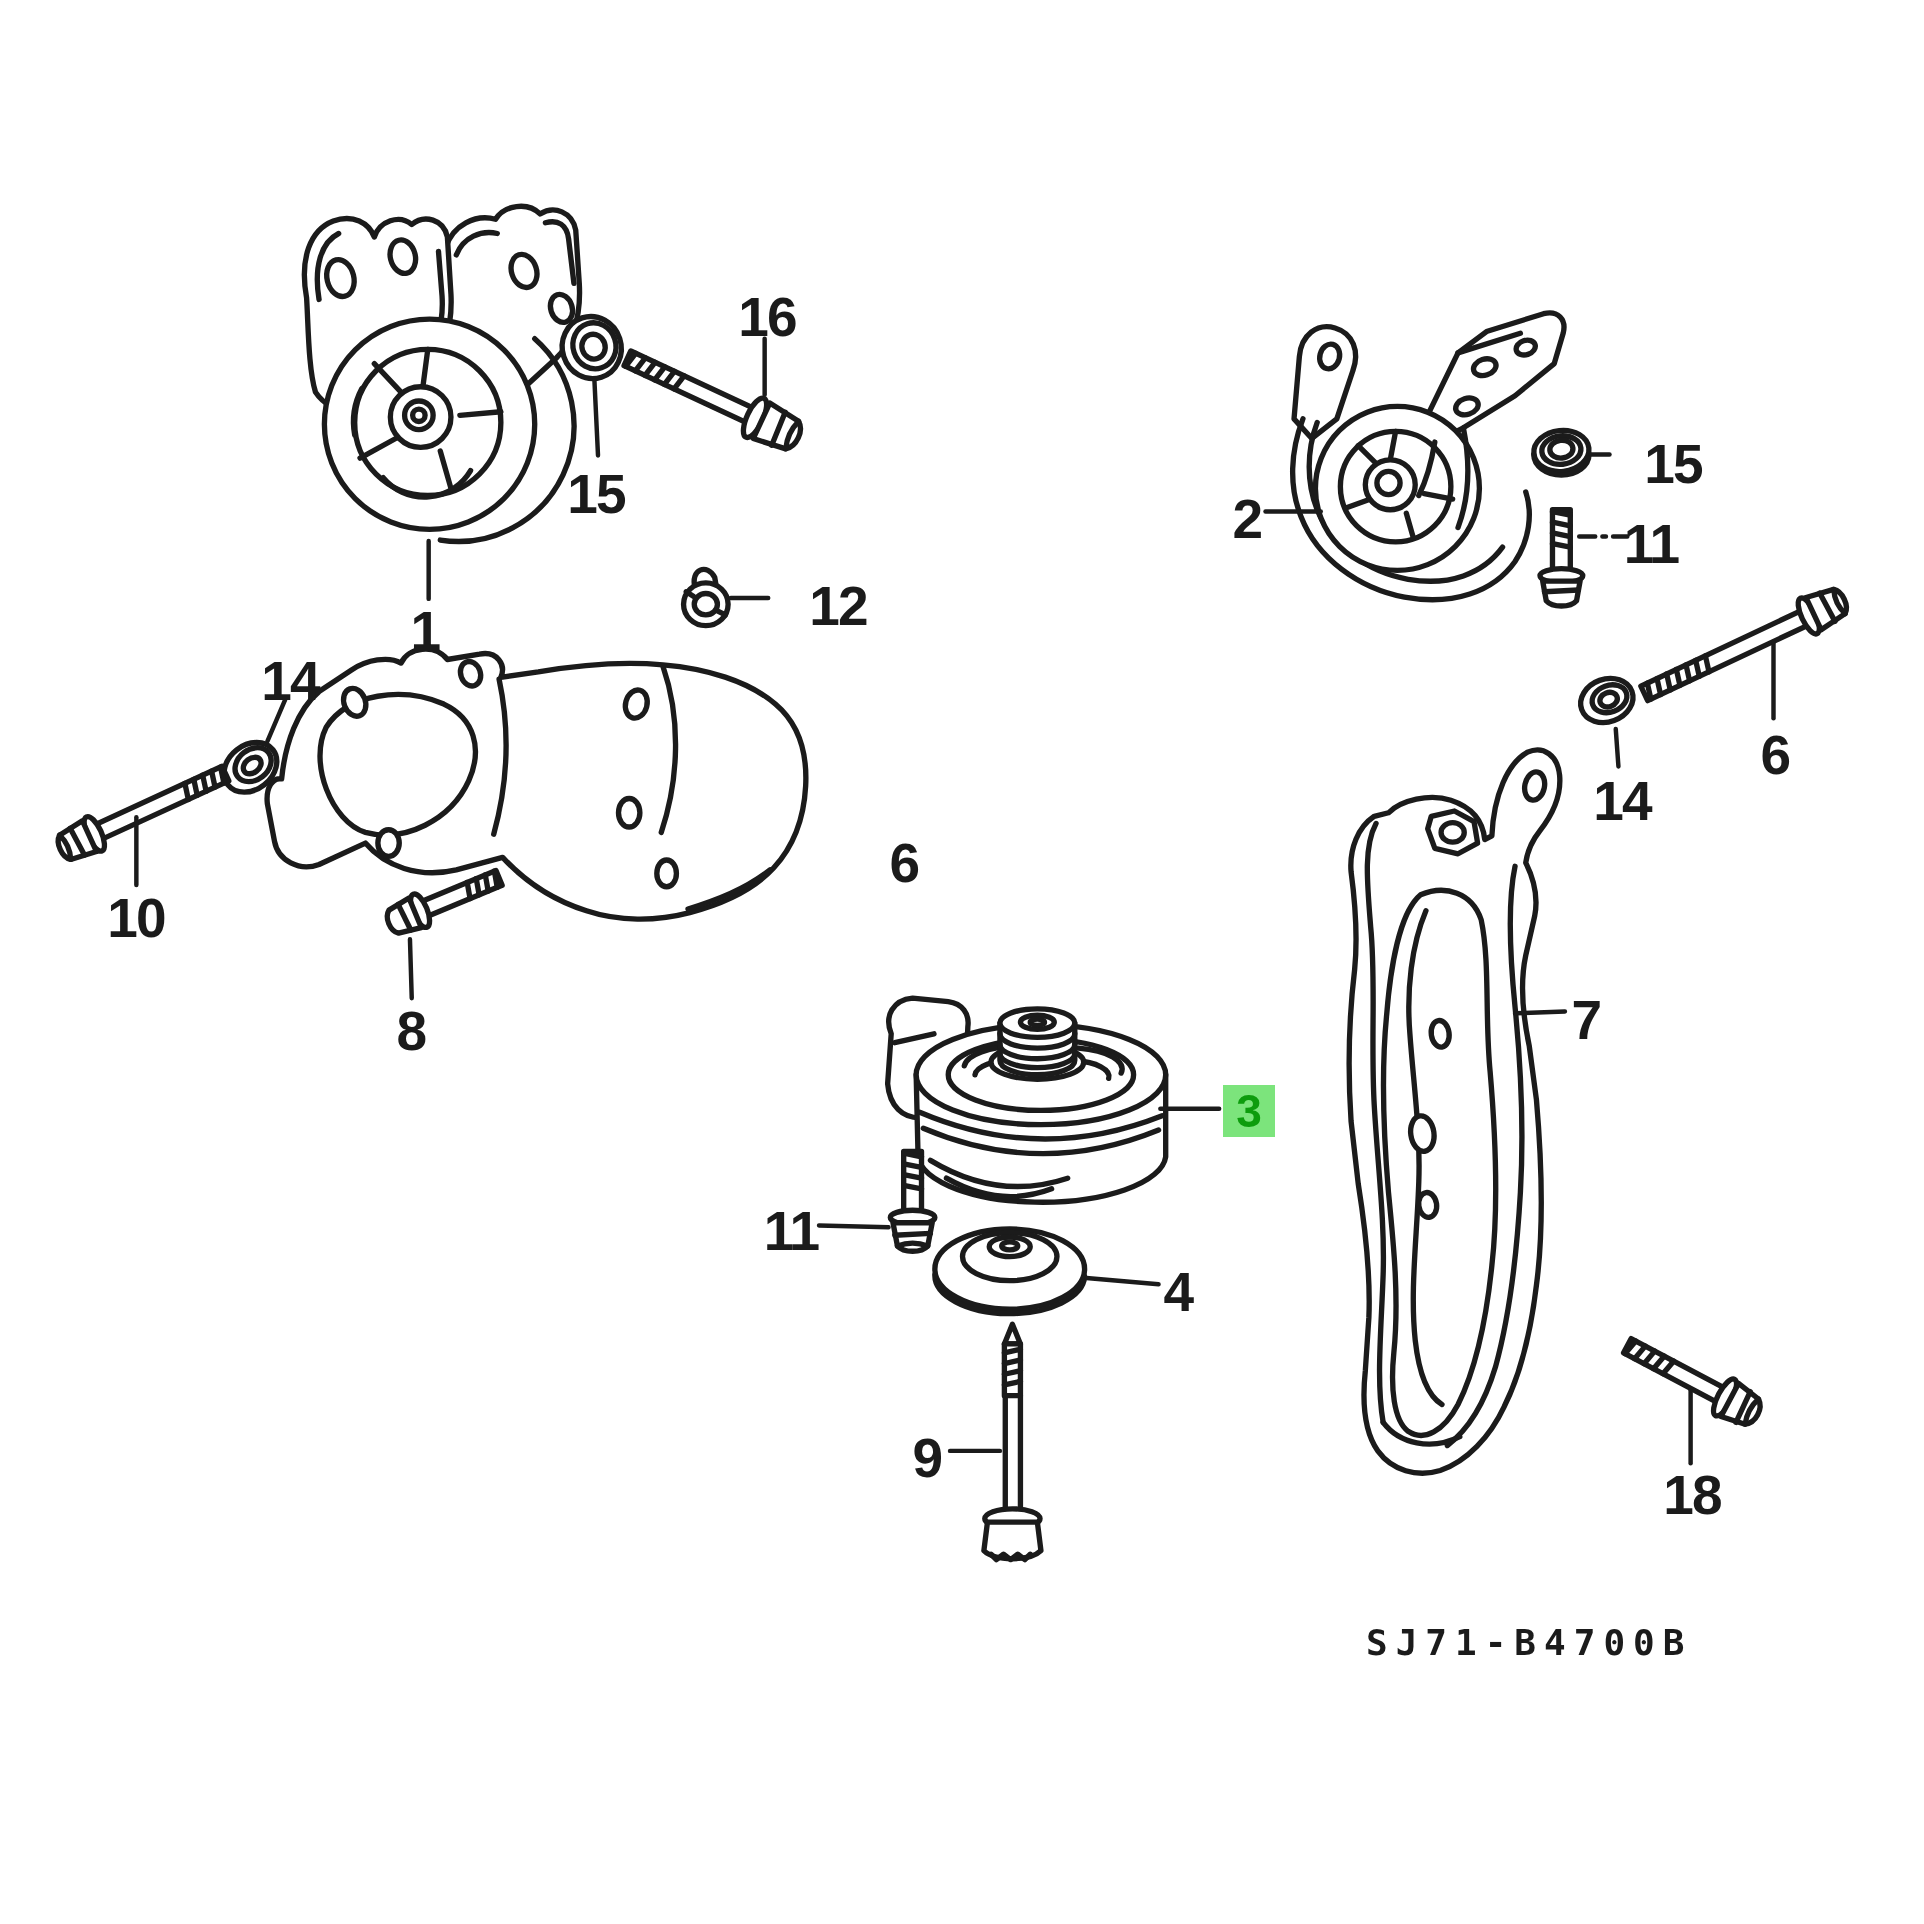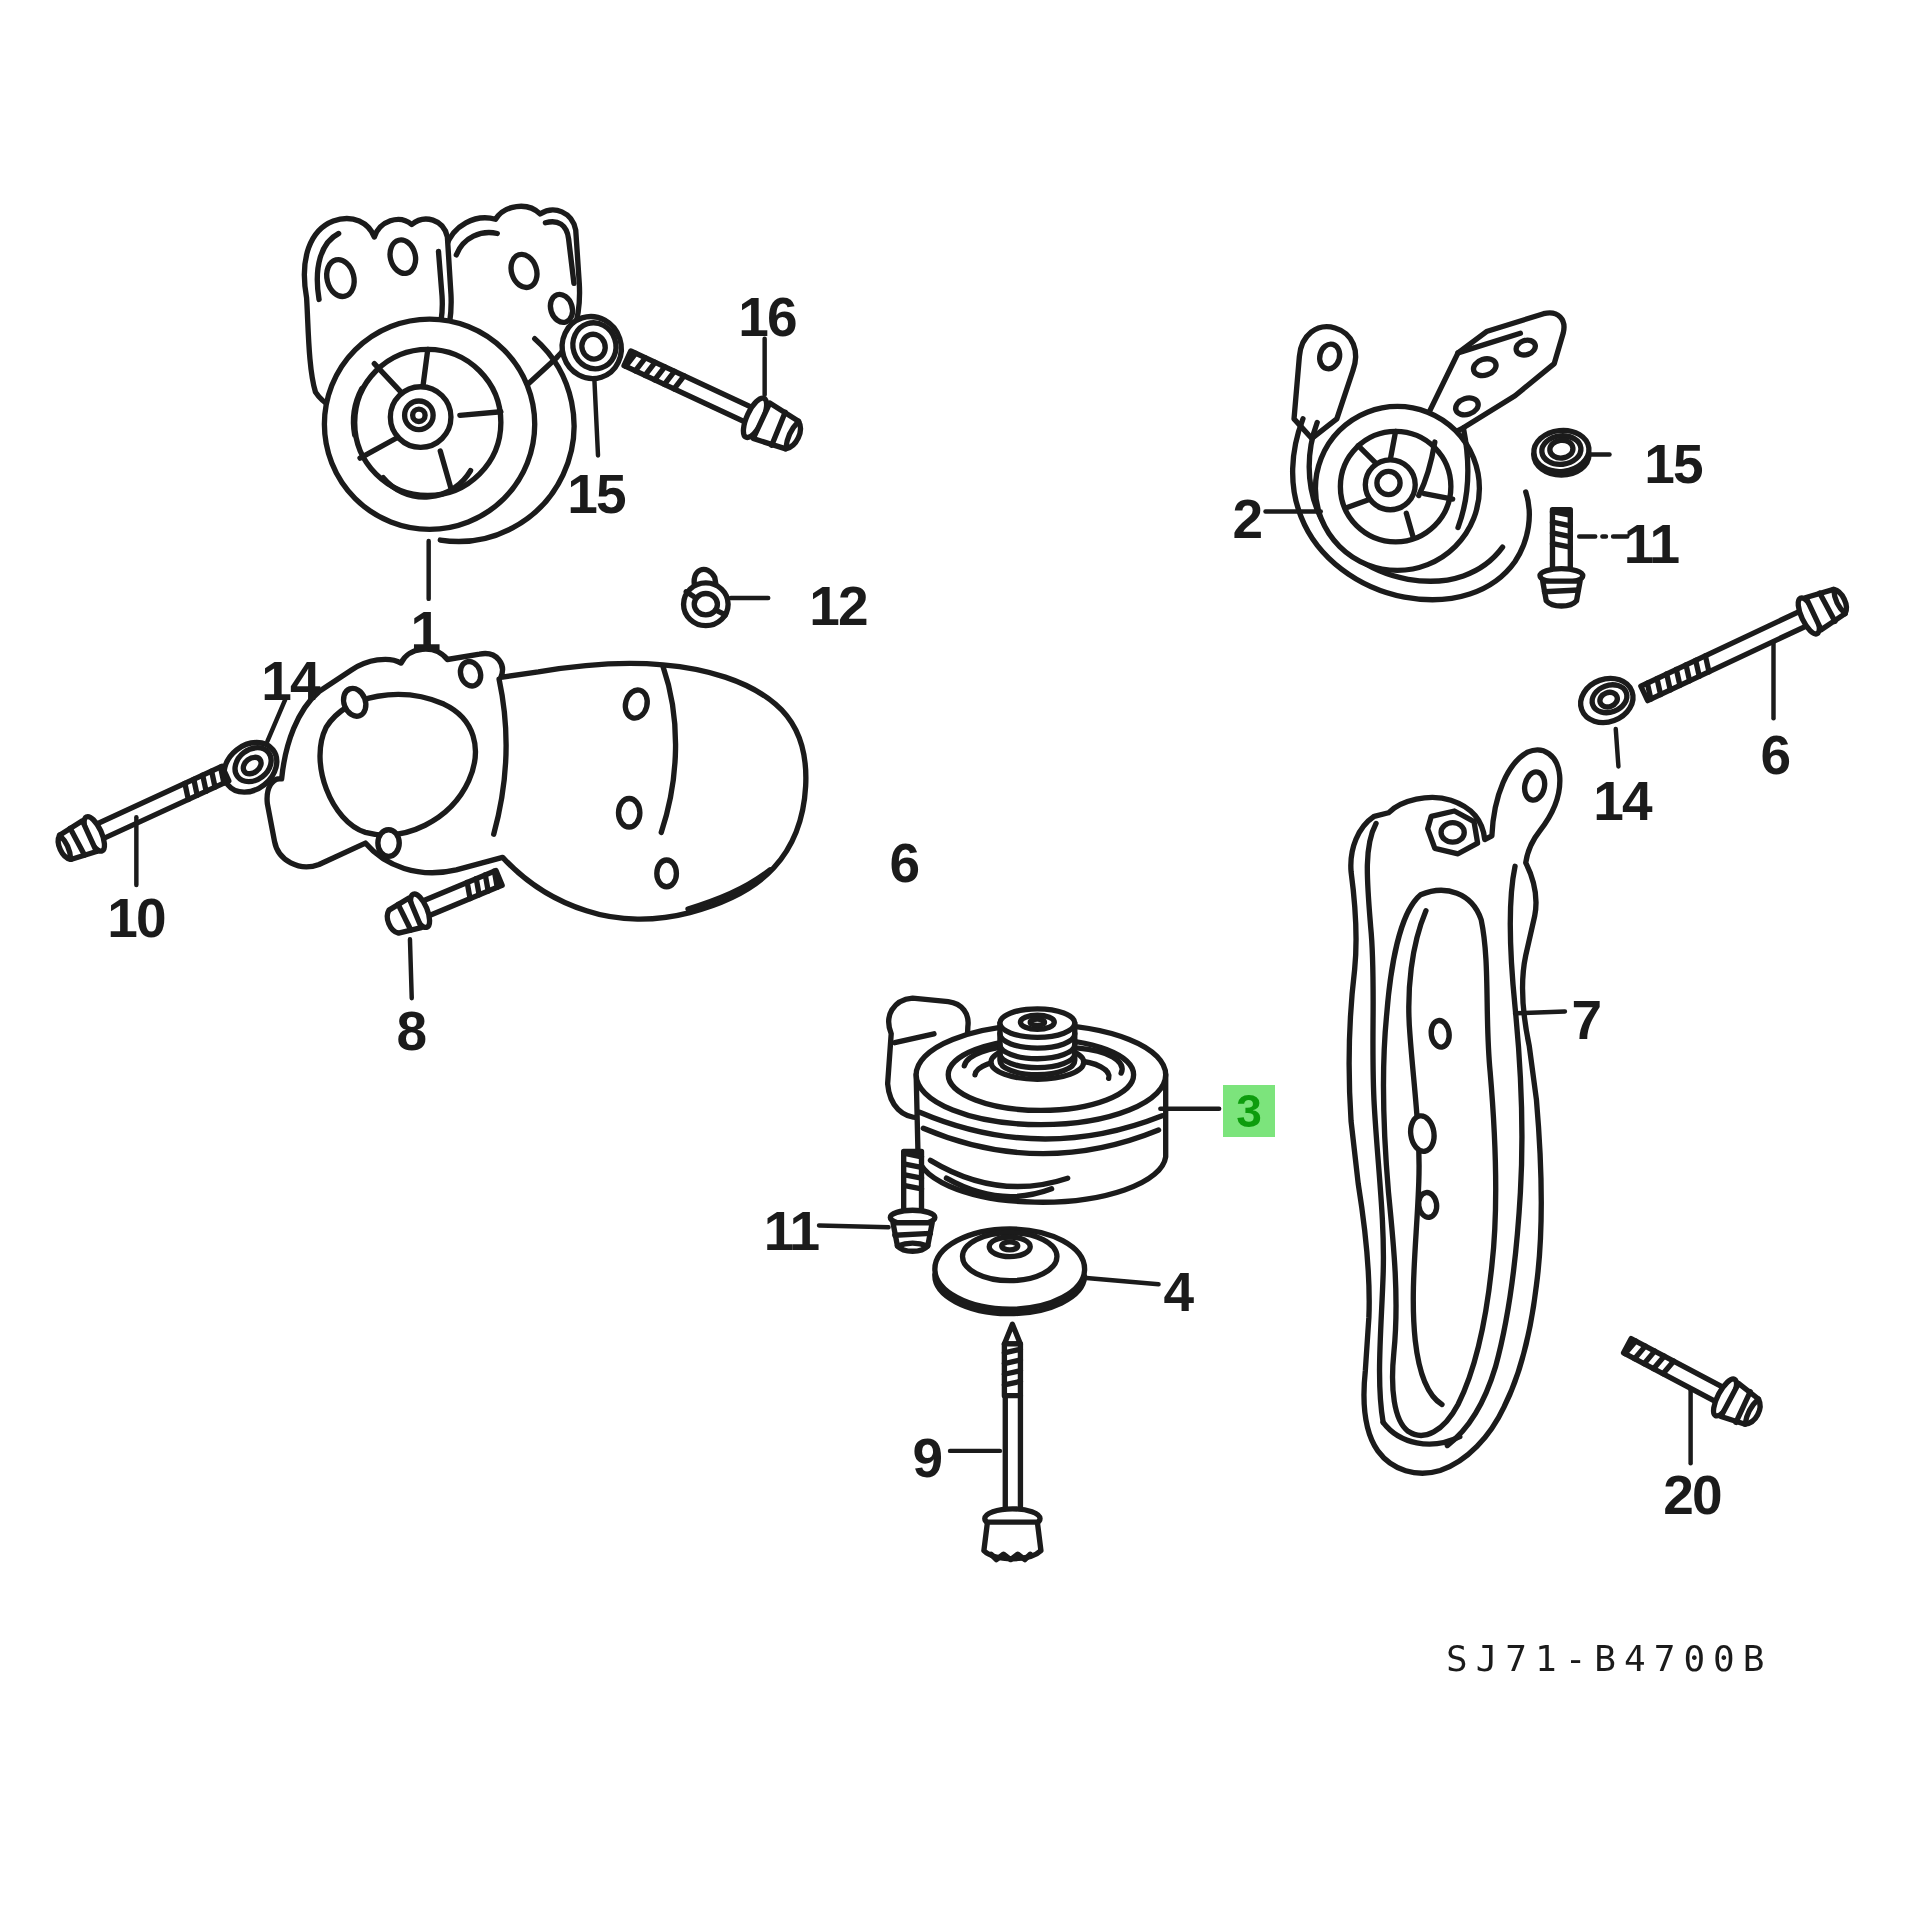--- a/index.html
+++ b/index.html
@@ -15,23 +15,23 @@
     position:absolute; transform:translate(-50%,-50%);
     font-weight:bold; font-size:55px; letter-spacing:-1.8px;
     color:var(--ink); white-space:nowrap;margin-top:8px;
   }
   .badge{
     position:absolute; left:1223px; top:1085px; width:52px; height:52px;
     display:flex; align-items:center; justify-content:center;
     font-weight:bold; font-size:46px;
   }
   .code{
-    position:absolute; left:1446px; top:1622px;
-    font-family:"DejaVu Sans Mono",monospace; font-weight:normal;
-    font-size:36px; letter-spacing:8px; color:var(--ink); white-space:nowrap;margin-top:16px;
+    position:absolute; left:1366px; top:1622px;
+    font-family:"DejaVu Sans Mono",monospace; font-weight:bold;
+    font-size:36px; letter-spacing:8px; color:var(--ink); white-space:nowrap;
   }
 </style>
 </head>
 <body style="background: rgb(255, 255, 255);">
 
 <div class="stage">
 
 <svg viewBox="0 0 2160 2160">
 
   <g>
@@ -254,20 +254,20 @@
 <div class="callout" style="left:411px;top:1023px">8</div>
 <div class="callout" style="left:1247px;top:511px">2</div>
 <div class="callout" style="left:1673px;top:456px">15</div>
 <div class="callout" style="left:1651px;top:536px">11</div>
 <div class="callout" style="left:1775px;top:747px">6</div>
 <div class="callout" style="left:1622px;top:793px">14</div>
 <div class="callout" style="left:1586px;top:1012px">7</div>
 <div class="callout" style="left:791px;top:1223px">11</div>
 <div class="callout" style="left:1178px;top:1284px">4</div>
 <div class="callout" style="left:927px;top:1450px">9</div>
-<div class="callout" style="left:1692px;top:1487px">20</div>
+<div class="callout" style="left:1692px;top:1487px">18</div>
 
 <div class="badge" style="background: rgb(124, 228, 124); color: rgb(13, 156, 13);">3</div>
 
 <div class="code">SJ71-B4700B</div>
 
 </div>
 
 
 </body></html>

